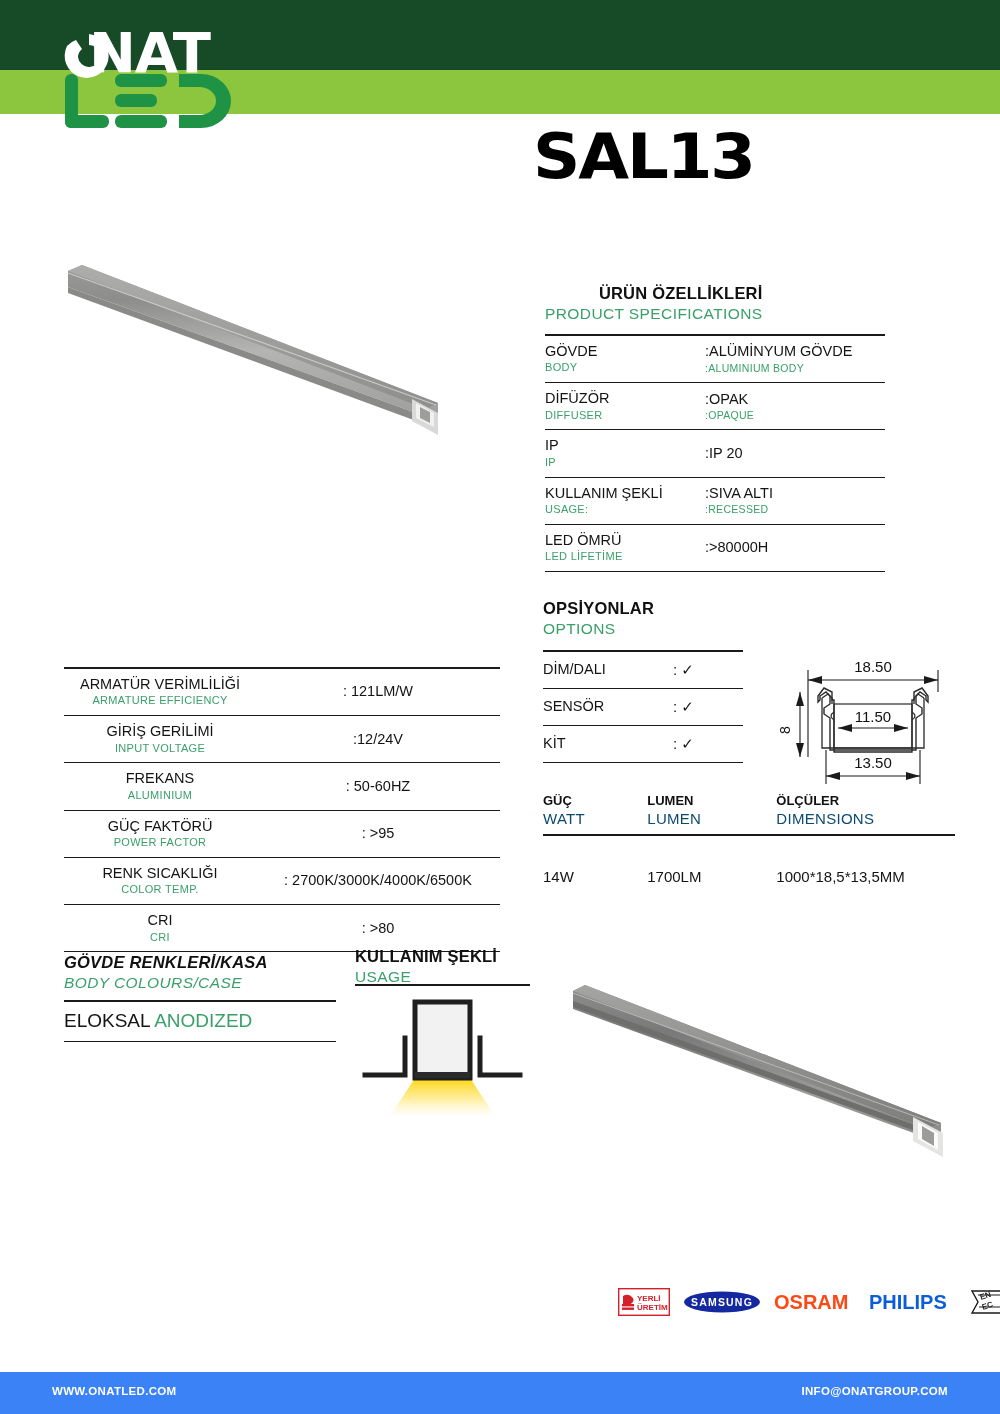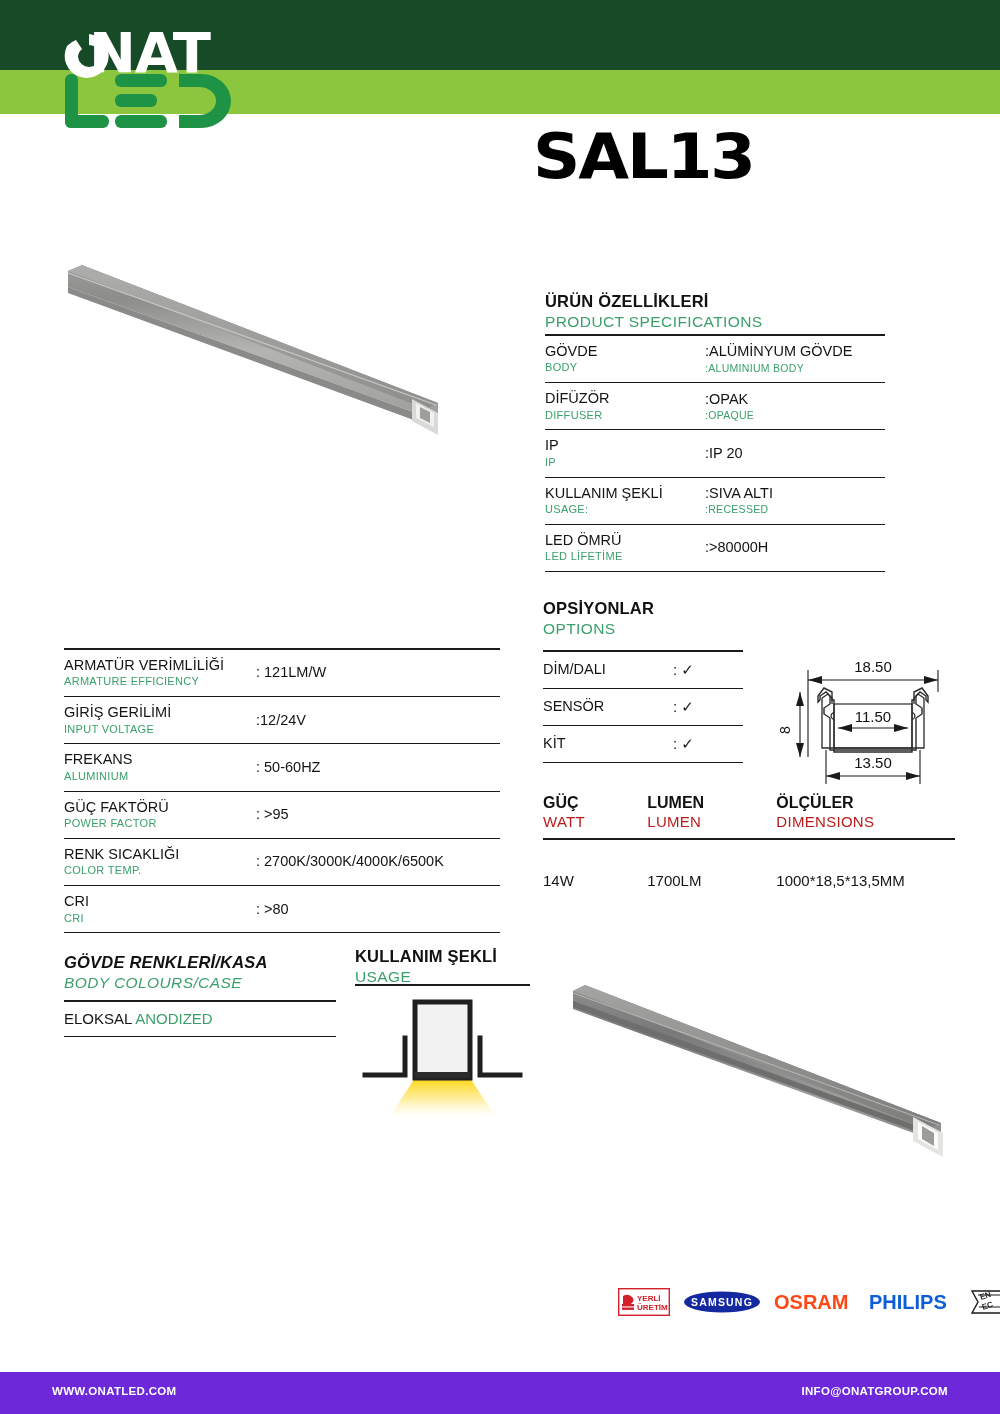--- a/index.html
+++ b/index.html
@@ -53,72 +53,72 @@
   .spec-table { width: 100%; border-collapse: collapse; }
   .spec-table tr { border-bottom: 1.6px solid #1a1a1a; }
   .spec-table tr:first-child { border-top: 2.2px solid #1a1a1a; }
   .spec-table td { padding: 7px 0 7px 0; vertical-align: middle; }
   .lbl-tr { font-size: 14.5px; color: #141414; line-height: 1.2; white-space: nowrap; }
   .lbl-en { font-size: 11px; color: #3aa06a; letter-spacing: .3px; line-height: 1.35; white-space: nowrap; }
   .val-tr { font-size: 14.5px; color: #141414; line-height: 1.2; white-space: nowrap; }
   .val-en { font-size: 10.5px; color: #3aa06a; letter-spacing: .3px; line-height: 1.35; white-space: nowrap; }
 
   
-  .prodspec-head { position: absolute; left: 545px; top: 291px; }
+  .prodspec-head { position: absolute; left: 545px; top: 283px; text-align: right; }
   .prodspec-wrap { position: absolute; left: 545px; top: 334px; width: 340px; }
   .prodspec-wrap td.c1 { width: 160px; }
 
   
   .opt-head { position: absolute; left: 64px; top: 597px; }
-  .opt-wrap { position: absolute; left: 64px; top: 648px; width: 436px; }
+  .opt-wrap { position: absolute; left: 64px; top: 667px; width: 436px; text-align: center; }
   .opt-wrap td.c1 { width: 192px; }
 
   
   .options-head { position: absolute; left: 543px; top: 598px; }
   .options-wrap { position: absolute; left: 543px; top: 650px; width: 200px; }
   .options-wrap td.c1 { width: 130px; }
   .options-wrap td { padding: 9px 0; }
   .opt-check { font-size: 15px; color: #141414; }
 
   
   .dimdraw { position: absolute; left: 778px; top: 605px; width: 190px; height: 150px; margin-top: 47px; }
 
   
   .power-wrap { position: absolute; left: 543px; top: 793px; width: 412px; }
   .power-head { display: flex; }
   .power-head > div { }
-  .ph-tr { font-size: 16px; font-weight: 700; color: #111; line-height: 1.2; }
-  .ph-en { font-size: 15px; color: #b91c1c; line-height: 1.3; letter-spacing: .3px; }
+  .ph-tr { font-size: 13px; font-weight: 700; color: #111; line-height: 1.2; }
+  .ph-en { font-size: 15px; color: #0c4a6e; line-height: 1.3; letter-spacing: .3px; }
   .power-rule { border-top: 2.2px solid #1a1a1a; margin-top: 6px; }
   .power-row { display: flex; padding-top: 32px; }
   .power-row > div { font-size: 15px; color: #141414; }
   .pw-c1 { width: 105px; }
   .pw-c2 { width: 130px; }
   .pw-c3 { width: 180px; }
 
   
   .body-head { position: absolute; left: 64px; top: 952px; font-style: italic; }
   .body-wrap { position: absolute; left: 64px; top: 1000px; width: 272px; }
   .body-wrap .rule-top { border-top: 2.2px solid #1a1a1a; }
   .body-wrap .rule-bot { border-top: 1.6px solid #1a1a1a; }
-  .body-row { padding: 8px 0 9px 0; font-size: 15px; color: #141414; }
+  .body-row { padding: 8px 0 9px 0; font-size: 19px; color: #141414; }
   .body-row .en { color: #3aa06a; }
 
   
   .usage-head { position: absolute; left: 355px; top: 946px; }
   .usage-box { position: absolute; left: 355px; top: 990px; width: 175px; height: 128px; }
   .usage-rule { position: absolute; left: 355px; top: 984px; width: 175px; border-top: 2.2px solid #1a1a1a; }
 
   
   .brands { position: absolute; left: 618px; top: 1284px; height: 40px; display: flex; align-items: center; gap: 13px; }
 
   
   .footer {
     position: absolute; left: 0; top: 1372px; width: 1000px; height: 42px;
-    background: #6d28d9;
+    background: #3b82f6;
   }
   .footer .url {
     position: absolute; left: 52px; top: 13px;
     font-size: 11.5px; color: #ffffff; font-weight: 700; letter-spacing: .3px;
   }
   .footer .mail {
     position: absolute; right: 52px; top: 13px;
     font-size: 11.5px; color: #ffffff; font-weight: 700; letter-spacing: .3px;
   }
 </style>

